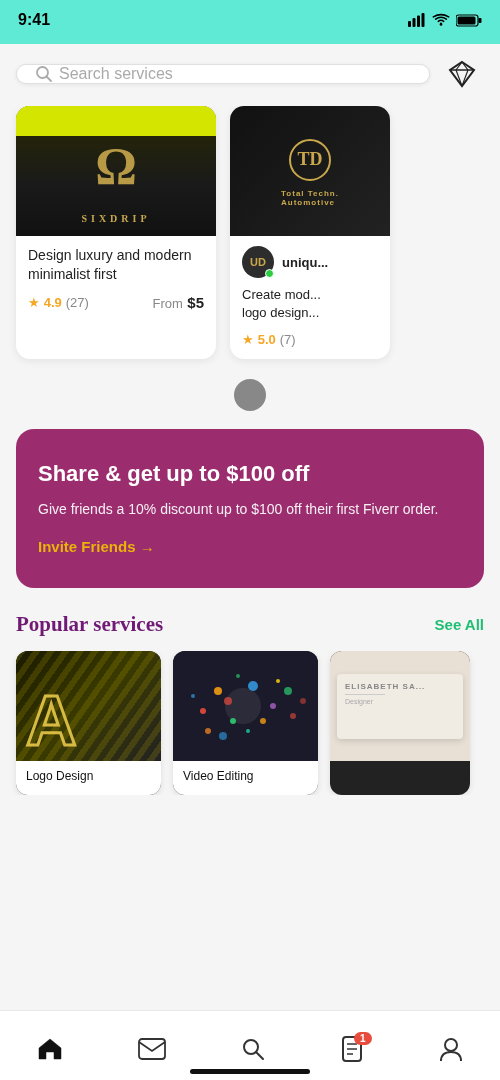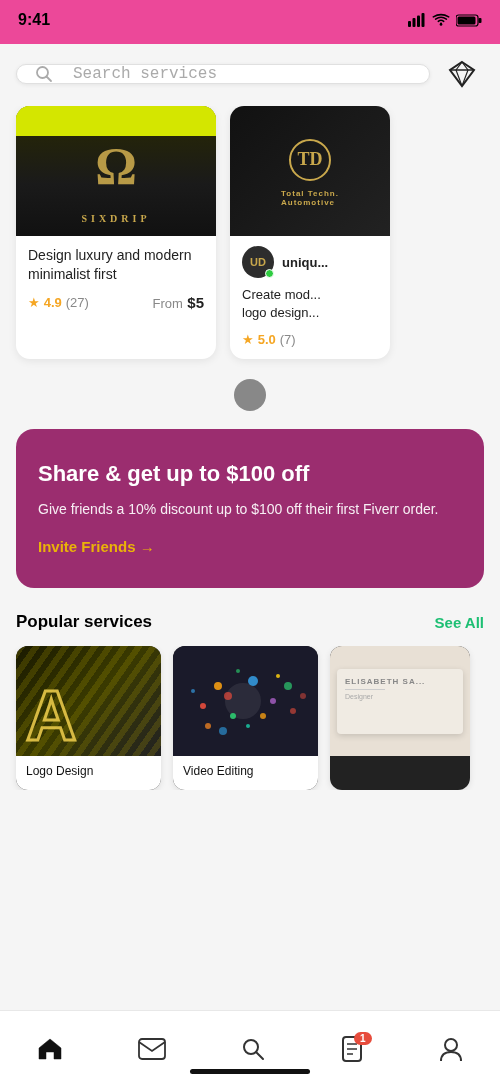--- a/index.html
+++ b/index.html
@@ -8,21 +8,21 @@
       width: 500px;
       min-height: 1080px;
       background: #f5f5f5;
       font-family: -apple-system, BlinkMacSystemFont, 'Segoe UI', sans-serif;
       overflow-x: hidden;
       position: relative;
     }
 
     
     .status-bar {
-      background: #ec4899;
+      background: #5eead4;
       display: flex;
       justify-content: space-between;
       align-items: center;
       padding: 2px 18px 6px;
       height: 44px;
     }
     .status-time {
       font-size: 16px;
       font-weight: 600;
       color: #000;
@@ -42,23 +42,22 @@
       gap: 10px;
     }
     .search-bar {
       flex: 1;
       background: #fff;
       border-radius: 30px;
       border: 1px solid #e0e0e0;
       padding: 0 18px;
       display: flex;
       align-items: center;
-      gap: 20px;
+      gap: 6px;
       box-shadow: 0 1px 4px rgba(0,0,0,0.07);
-      font-family: Liberation Mono, monospace;
     }
     .search-bar-text {
       font-size: 16px;
       color: #aaa;
     }
     .diamond-btn {
       width: 44px;
       height: 44px;
       display: flex;
       align-items: center;
@@ -231,23 +230,24 @@
     }
 
     
     .section-header {
       display: flex;
       align-items: center;
       justify-content: space-between;
       padding: 0 16px 14px;
     }
     .section-title {
-      font-size: 17px;
-      font-weight: 700;
-      color: #000000;
+      font-size: 21px;
+      font-weight: 700;
+      color: #701a75;
+      font-family: Liberation Serif, serif;
     }
     .see-all {
       font-size: 15px;
       font-weight: 600;
       color: #1dbf73;
     }
 
     .popular-scroll {
       display: flex;
       overflow-x: auto;

